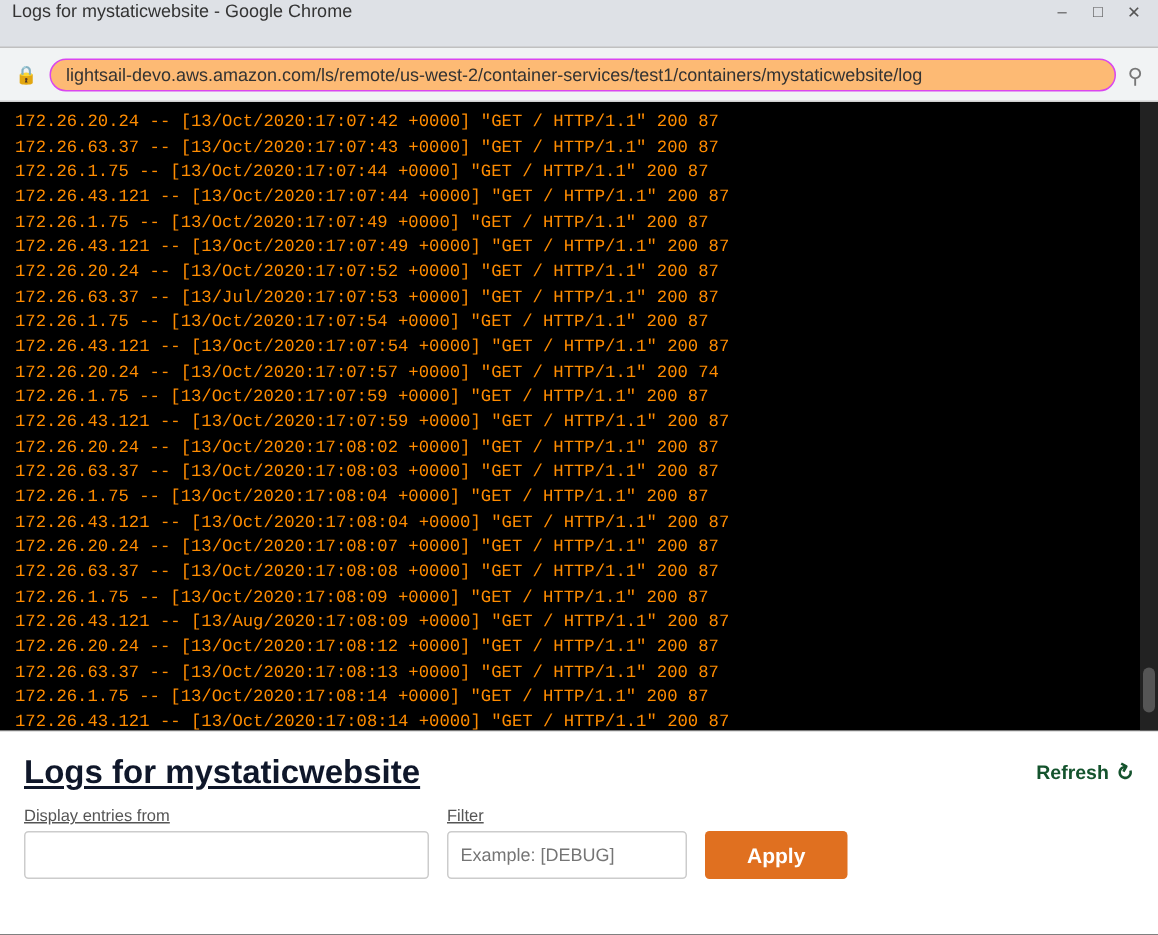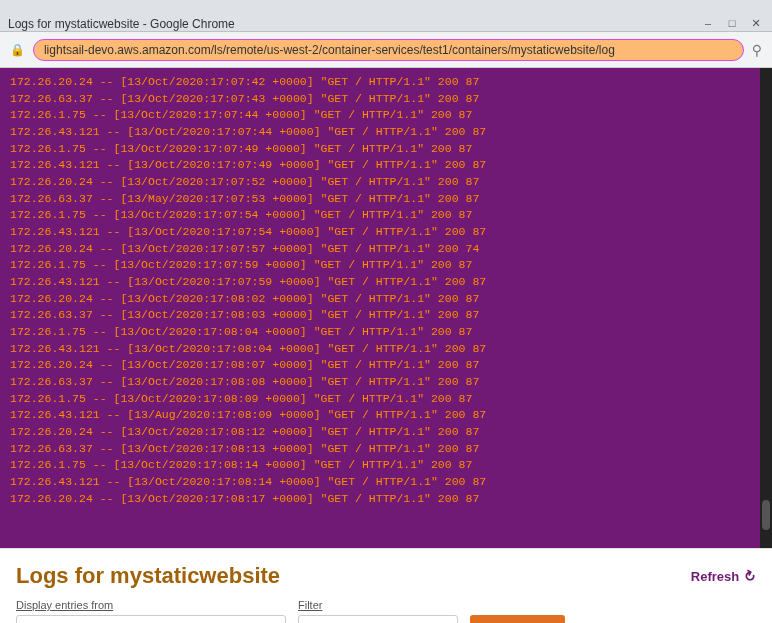--- a/index.html
+++ b/index.html
@@ -3,21 +3,21 @@
   <meta charset="utf-8">
   <style>
     * { box-sizing: border-box; margin: 0; padding: 0; }
     body { font-family: Arial, sans-serif; font-size: 13px; background: #fff; width: 772px; height: 623px; overflow: hidden; }
 
     
     .browser-titlebar {
       background: #dee1e6;
       height: 32px;
       display: flex;
-      align-items: flex-end;
+      align-items: flex-start;
       padding: 0 8px;
       border-bottom: 1px solid #c0c0c0;
       justify-content: space-between;
     }
     .titlebar-left {
       display: flex;
       align-items: center;
       gap: 6px;
     }
     .titlebar-title {
@@ -67,26 +67,26 @@
       overflow: hidden;
       text-overflow: ellipsis;
     }
     .address-search {
       color: #777;
       font-size: 14px;
     }
 
     
     .log-terminal {
-      background: #701a75;
+      background: #000000;
       color: #ff8c00;
       font-family: 'Courier New', monospace;
       font-size: 11.5px;
       padding: 6px 10px;
-      height: 480px;
+      height: 419px;
       overflow: hidden;
       line-height: 1.45;
       position: relative;
     }
     .log-terminal .log-line {
       white-space: nowrap;
     }
 
     
     .scrollbar-track {
@@ -116,28 +116,28 @@
     }
     .bottom-row1 {
       display: flex;
       justify-content: space-between;
       align-items: center;
       margin-bottom: 10px;
     }
     .page-title {
       font-size: 22px;
       font-weight: bold;
-      color: #a16207;
+      color: #0f172a;
+      text-decoration: underline;
     }
     .refresh-btn {
-      color: #701a75;
+      color: #14532d;
       font-size: 13px;
       font-weight: 600;
       display: flex;
-      align-items: center;
       gap: 5px;
       cursor: pointer;
       background: none;
       border: none;
     }
     .refresh-icon {
       font-size: 14px;
       display: inline-block;
       transform: rotate(30deg);
     }
@@ -222,21 +222,21 @@
 
 <div class="log-terminal">
   <div id="log-lines-container">
       <div class="log-line">172.26.20.24 -- [13/Oct/2020:17:07:42 +0000] "GET / HTTP/1.1" 200 87</div>
       <div class="log-line">172.26.63.37 -- [13/Oct/2020:17:07:43 +0000] "GET / HTTP/1.1" 200 87</div>
       <div class="log-line">172.26.1.75 -- [13/Oct/2020:17:07:44 +0000] "GET / HTTP/1.1" 200 87</div>
       <div class="log-line">172.26.43.121 -- [13/Oct/2020:17:07:44 +0000] "GET / HTTP/1.1" 200 87</div>
       <div class="log-line">172.26.1.75 -- [13/Oct/2020:17:07:49 +0000] "GET / HTTP/1.1" 200 87</div>
       <div class="log-line">172.26.43.121 -- [13/Oct/2020:17:07:49 +0000] "GET / HTTP/1.1" 200 87</div>
       <div class="log-line">172.26.20.24 -- [13/Oct/2020:17:07:52 +0000] "GET / HTTP/1.1" 200 87</div>
-      <div class="log-line">172.26.63.37 -- [13/May/2020:17:07:53 +0000] "GET / HTTP/1.1" 200 87</div>
+      <div class="log-line">172.26.63.37 -- [13/Jul/2020:17:07:53 +0000] "GET / HTTP/1.1" 200 87</div>
       <div class="log-line">172.26.1.75 -- [13/Oct/2020:17:07:54 +0000] "GET / HTTP/1.1" 200 87</div>
       <div class="log-line">172.26.43.121 -- [13/Oct/2020:17:07:54 +0000] "GET / HTTP/1.1" 200 87</div>
       <div class="log-line">172.26.20.24 -- [13/Oct/2020:17:07:57 +0000] "GET / HTTP/1.1" 200 74</div>
       <div class="log-line">172.26.1.75 -- [13/Oct/2020:17:07:59 +0000] "GET / HTTP/1.1" 200 87</div>
       <div class="log-line">172.26.43.121 -- [13/Oct/2020:17:07:59 +0000] "GET / HTTP/1.1" 200 87</div>
       <div class="log-line">172.26.20.24 -- [13/Oct/2020:17:08:02 +0000] "GET / HTTP/1.1" 200 87</div>
       <div class="log-line">172.26.63.37 -- [13/Oct/2020:17:08:03 +0000] "GET / HTTP/1.1" 200 87</div>
       <div class="log-line">172.26.1.75 -- [13/Oct/2020:17:08:04 +0000] "GET / HTTP/1.1" 200 87</div>
       <div class="log-line">172.26.43.121 -- [13/Oct/2020:17:08:04 +0000] "GET / HTTP/1.1" 200 87</div>
       <div class="log-line">172.26.20.24 -- [13/Oct/2020:17:08:07 +0000] "GET / HTTP/1.1" 200 87</div>

